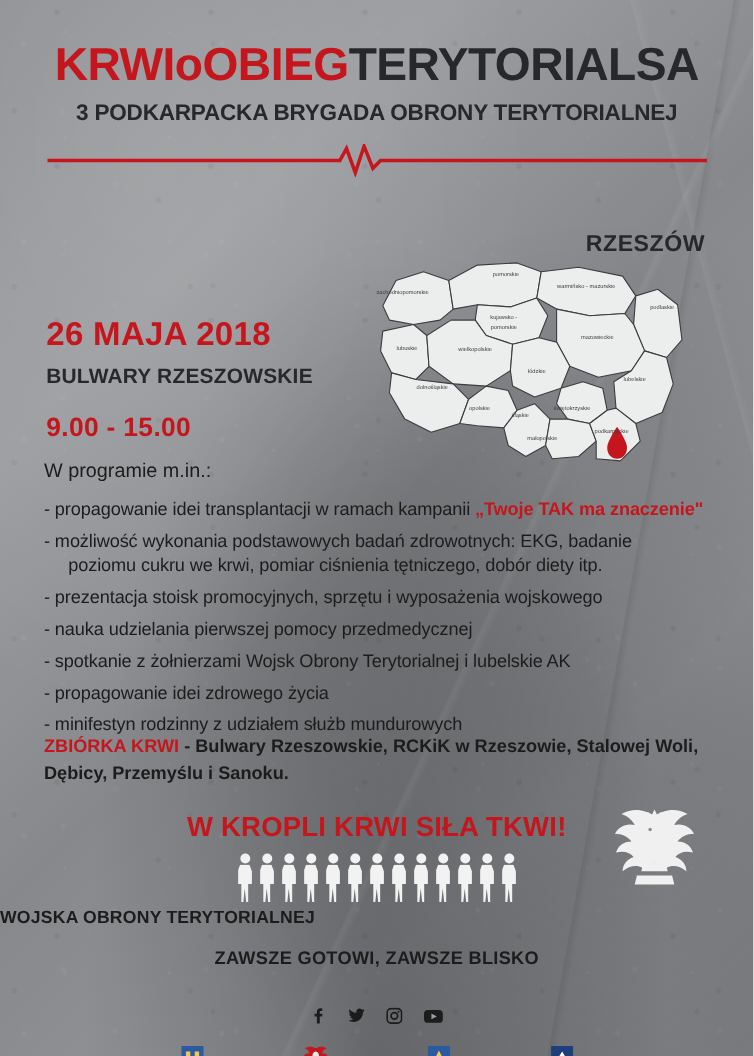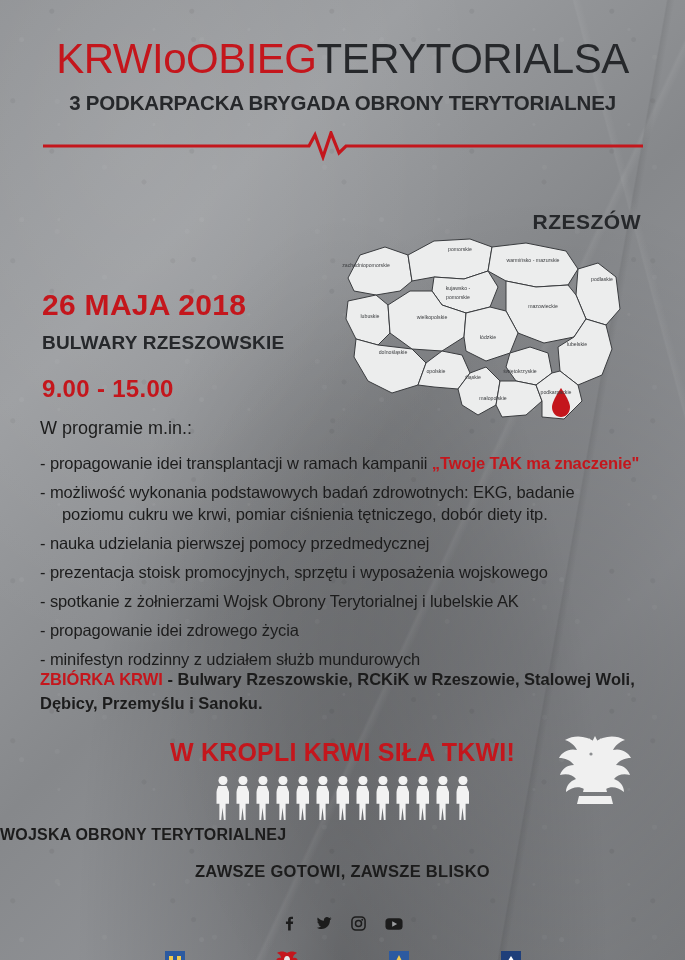--- a/index.html
+++ b/index.html
@@ -46,21 +46,21 @@
       linear-gradient(75deg, transparent 0 88%, rgba(255,255,255,0.05) 88.2%, transparent 89%);
     pointer-events: none;
   }
   .content { position: relative; z-index: 3; }
 
   
   .title-row {
     text-align: center;
     margin-top: 38px;
     font-size: 42px;
-    font-weight: normal;
+    font-weight: bold;
     letter-spacing: -0.5px;
     line-height: 1;
     white-space: nowrap;
   }
   .t-red { color: #c4161c; }
   .t-dark { color: #26282b; }
   .subtitle {
     text-align: center;
     margin-top: 11px;
     font-size: 20.5px;
@@ -315,24 +315,24 @@
       <div class="bullet">
         <span>- propagowanie idei transplantacji w ramach kampanii </span><span class="hl">„Twoje TAK ma znaczenie"</span>
       </div>
 
       <div class="bullet">
         <span>- możliwość wykonania podstawowych badań zdrowotnych: EKG, badanie</span>
         <span class="ind">poziomu cukru we krwi, pomiar ciśnienia tętniczego, dobór diety itp.</span>
       </div>
 
       <div class="bullet">
+        <span>- prezentacja stoisk promocyjnych, sprzętu i wyposażenia wojskowego</span>
+      </div>
+      <div class="bullet">
         <span>- nauka udzielania pierwszej pomocy przedmedycznej</span>
-      </div>
-      <div class="bullet">
-        <span>- prezentacja stoisk promocyjnych, sprzętu i wyposażenia wojskowego</span>
       </div>
       <div class="bullet">
         <span>- spotkanie z żołnierzami Wojsk Obrony Terytorialnej i lubelskie AK</span>
       </div>
       <div class="bullet">
         <span>- propagowanie idei zdrowego życia</span>
       </div>
       <div class="bullet">
         <span>- minifestyn rodzinny z udziałem służb mundurowych</span>
       </div>

